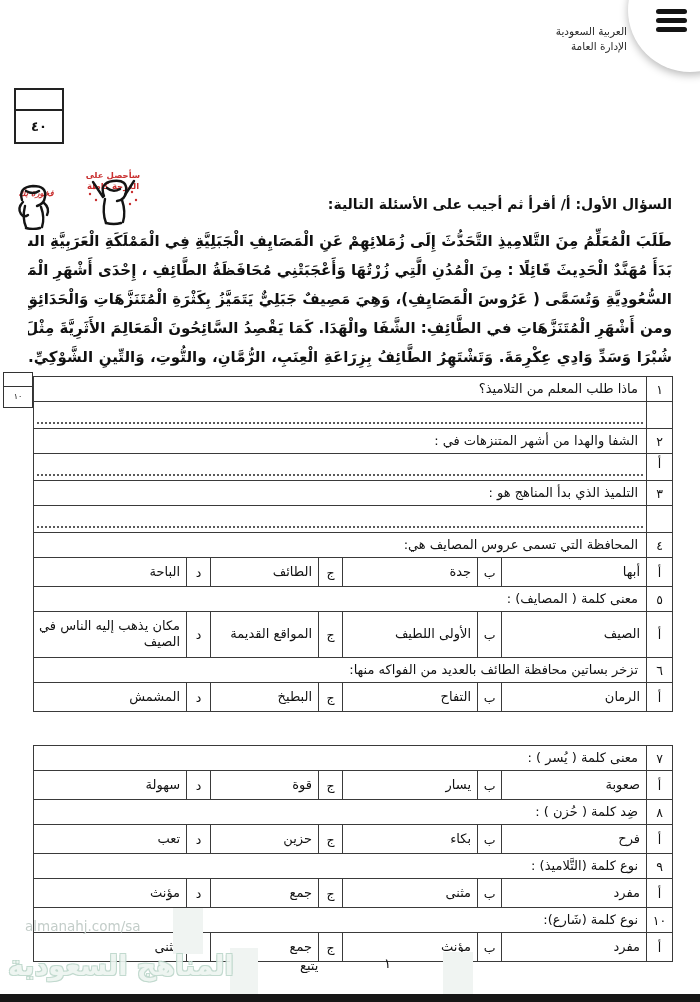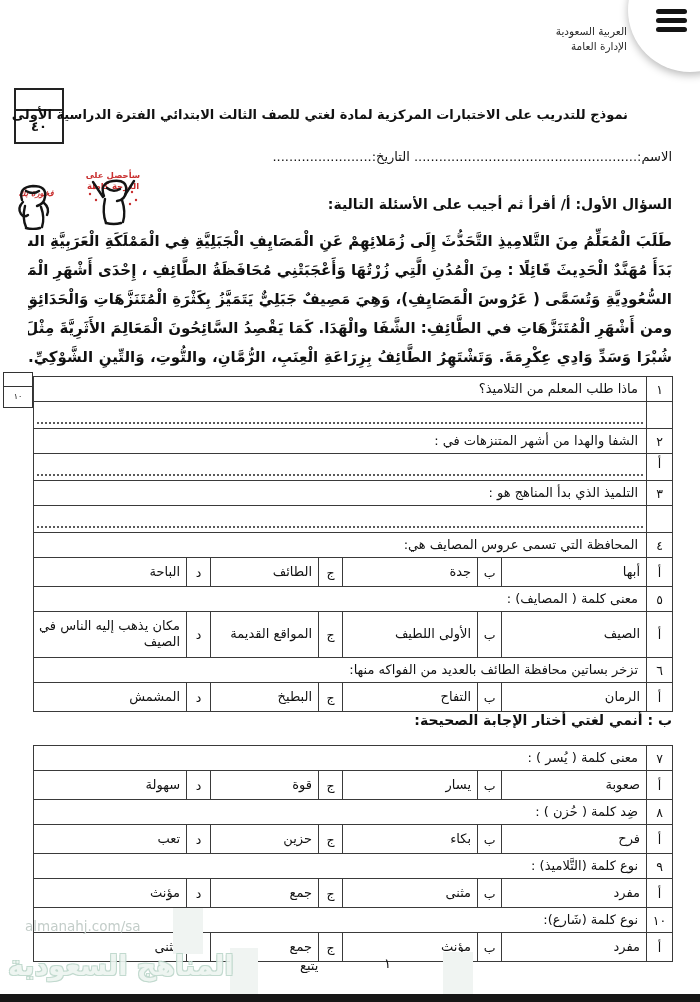--- a/index.html
+++ b/index.html
@@ -94,22 +94,20 @@
     <div class="bar"></div>
     <div class="bar"></div>
     <div class="bar"></div>
   </div>
 
   <div class="score-box">
     <div class="cell-top"></div>
     <div class="cell-bottom">٤٠</div>
   </div>
 
-  <div class="doc-title">نموذج للتدريب على الاختبارات المركزية لمادة لغتي للصف الثالث الابتدائي الفترة الدراسية الأولى</div>
-  <div class="name-line">الاسم:...................................................... التاريخ:........................</div>
 
   <div class="note note-1">سأحصل على الدرجة كاملة</div>
   <div class="note note-2">فخورة بك</div>
   <svg class="fig fig-1" width="56" height="56" viewBox="0 0 56 56">
     <g fill="none" stroke="#141414" stroke-width="2.4" stroke-linecap="round">
       <path d="M20,26 q-5,-13 9,-15 q15,-2 13,11 q-1,8 -9,9"></path>
       <path d="M23,18 q6,5 13,1"></path>
       <path d="M19,27 L9,12"></path>
       <path d="M41,25 L50,11"></path>
       <path d="M21,29 q-3,14 1,24"></path>
@@ -231,21 +229,20 @@
           <td class="ltr">ب</td>
           <td class="opt">التفاح</td>
           <td class="ltr">ج</td>
           <td class="opt">البطيخ</td>
           <td class="ltr">د</td>
           <td class="opt">المشمش</td>
         </tr>
       </tbody>
   </table>
 
-  <div class="sec-b">ب : أنمي لغتي أختار الإجابة الصحيحة:</div>
 
   <table class="qtable t2">
     <colgroup>
         <col style="width:26px">
         <col style="width:145px">
         <col style="width:24px">
         <col style="width:135px">
         <col style="width:24px">
         <col style="width:108px">
         <col style="width:24px">

